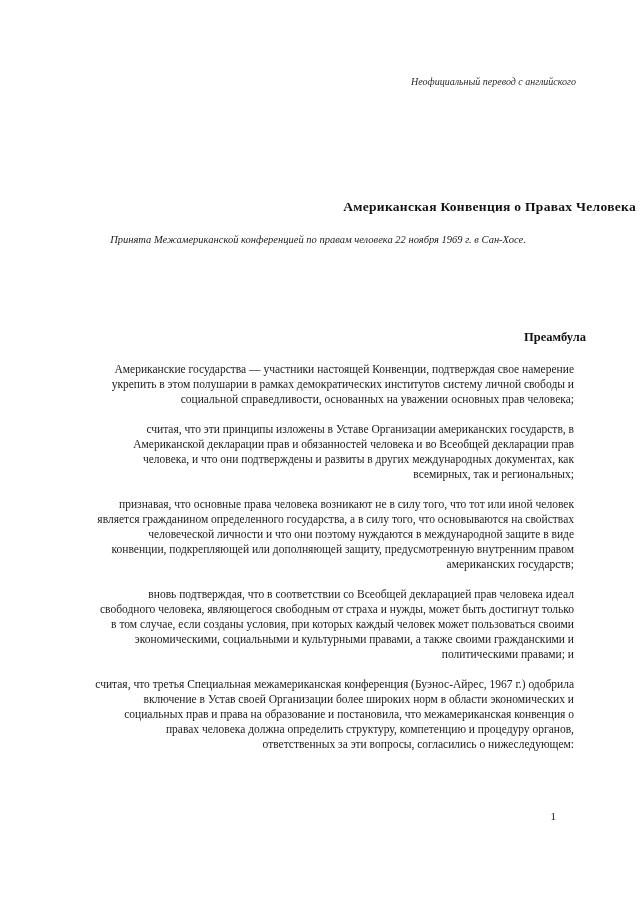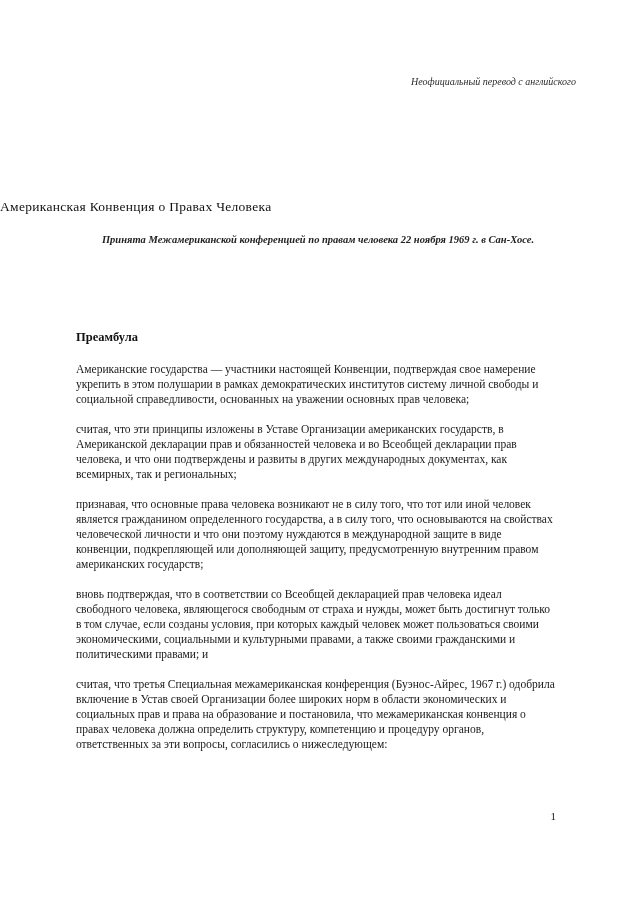--- a/index.html
+++ b/index.html
@@ -22,46 +22,45 @@
     right: 60px;
     font-style: italic;
     font-size: 10px;
     color: #2a2a2a;
   }
   .doc-title {
     position: absolute;
     top: 199px;
     left: 0;
     width: 100%;
-    text-align: left;
-    font-weight: normal;
+    text-align: right;
+    font-weight: bold;
     font-size: 13.5px;
     letter-spacing: 0.3px;
     color: #111111;
   }
   .doc-subtitle {
     position: absolute;
     top: 233px;
     left: 0;
     width: 100%;
     text-align: center;
     font-style: italic;
     font-size: 10.5px;
     line-height: 13px;
     color: #222222;
-    font-weight: bold;
   }
   .body-text {
     position: absolute;
     top: 330px;
-    left: 76px;
+    left: 94px;
     width: 492px;
     font-size: 11.5px;
     line-height: 15px;
-    text-align: left;
+    text-align: right;
     color: #1a1a1a;
   }
   .section-heading {
     font-weight: bold;
     font-size: 12.5px;
     margin: 0 0 17px 0;
     color: #111111;
   }
   .body-text p {
     margin: 0 12px 15px 0;

